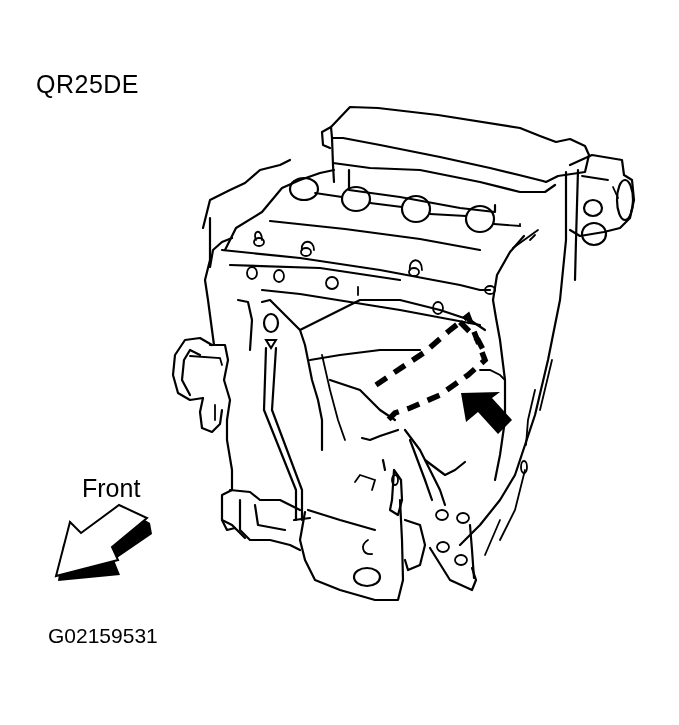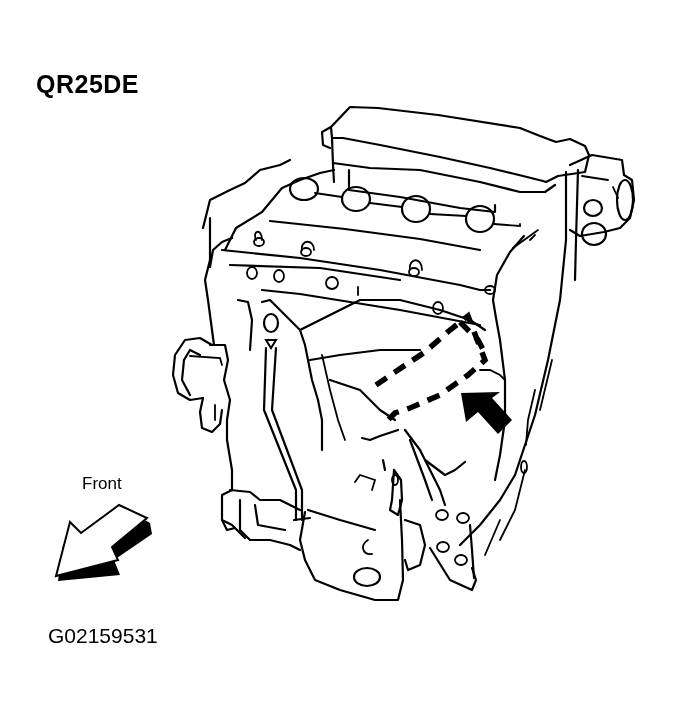--- a/index.html
+++ b/index.html
@@ -1,20 +1,20 @@
 <!DOCTYPE html>
 <html><head>
 <meta charset="utf-8">
 <style>
   html, body { margin: 0; padding: 0; background: #ffffff; }
   body { width: 679px; height: 725px; position: relative; overflow: hidden;
          font-family: "Liberation Sans", sans-serif; color: #000; }
   .engine-code { position: absolute; left: 36px; top: 70px; font-size: 25px;
-                 font-weight: bold; letter-spacing: 0.5px; }
-  .front-label { position: absolute; left: 82px; top: 474px; font-size: 17px; }
+                 font-weight: normal; letter-spacing: 0.5px; }
+  .front-label { position: absolute; left: 82px; top: 474px; font-size: 25px; }
   .figure-id { position: absolute; left: 48px; top: 624px; font-size: 21px; }
   svg.drawing { position: absolute; left: 0; top: 0; }
   .ln { fill: none; stroke: #000; stroke-width: 2.2; stroke-linejoin: round; stroke-linecap: round; }
   .ln-thin { fill: none; stroke: #000; stroke-width: 1.8; stroke-linecap: round; }
   .dash { fill: none; stroke: #000; stroke-width: 5.5; stroke-dasharray: 13 9; }
 </style>
 </head>
 <body>
 
 <div class="engine-code">QR25DE</div>

